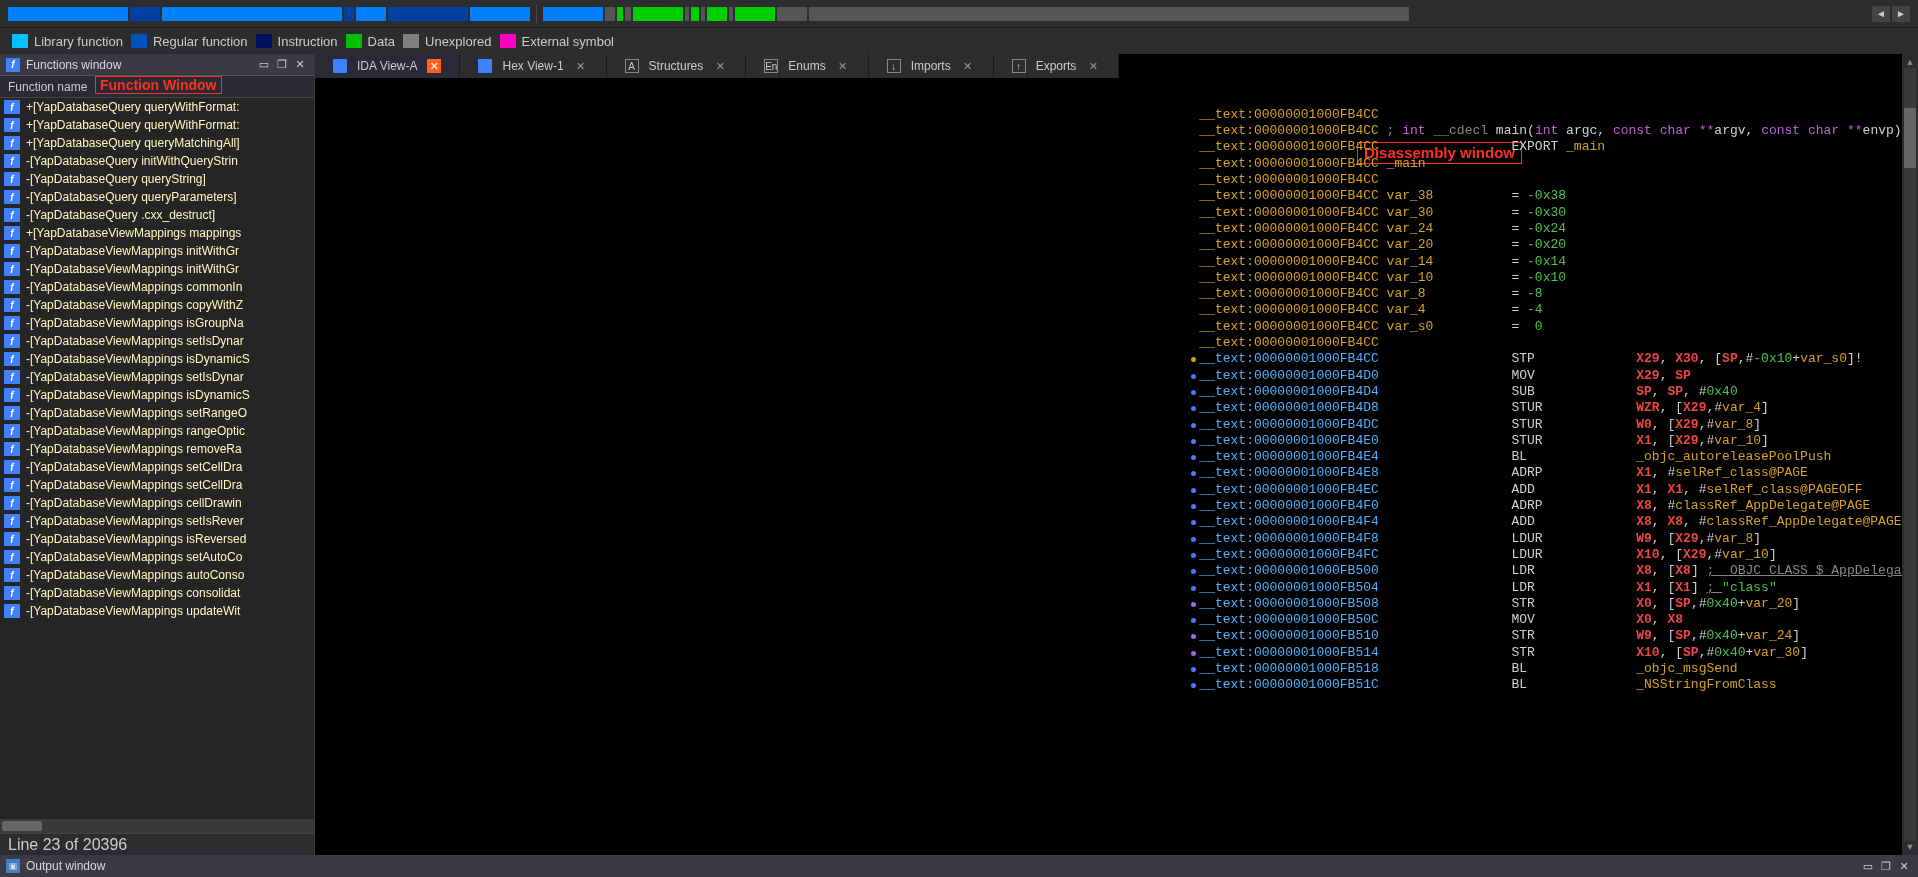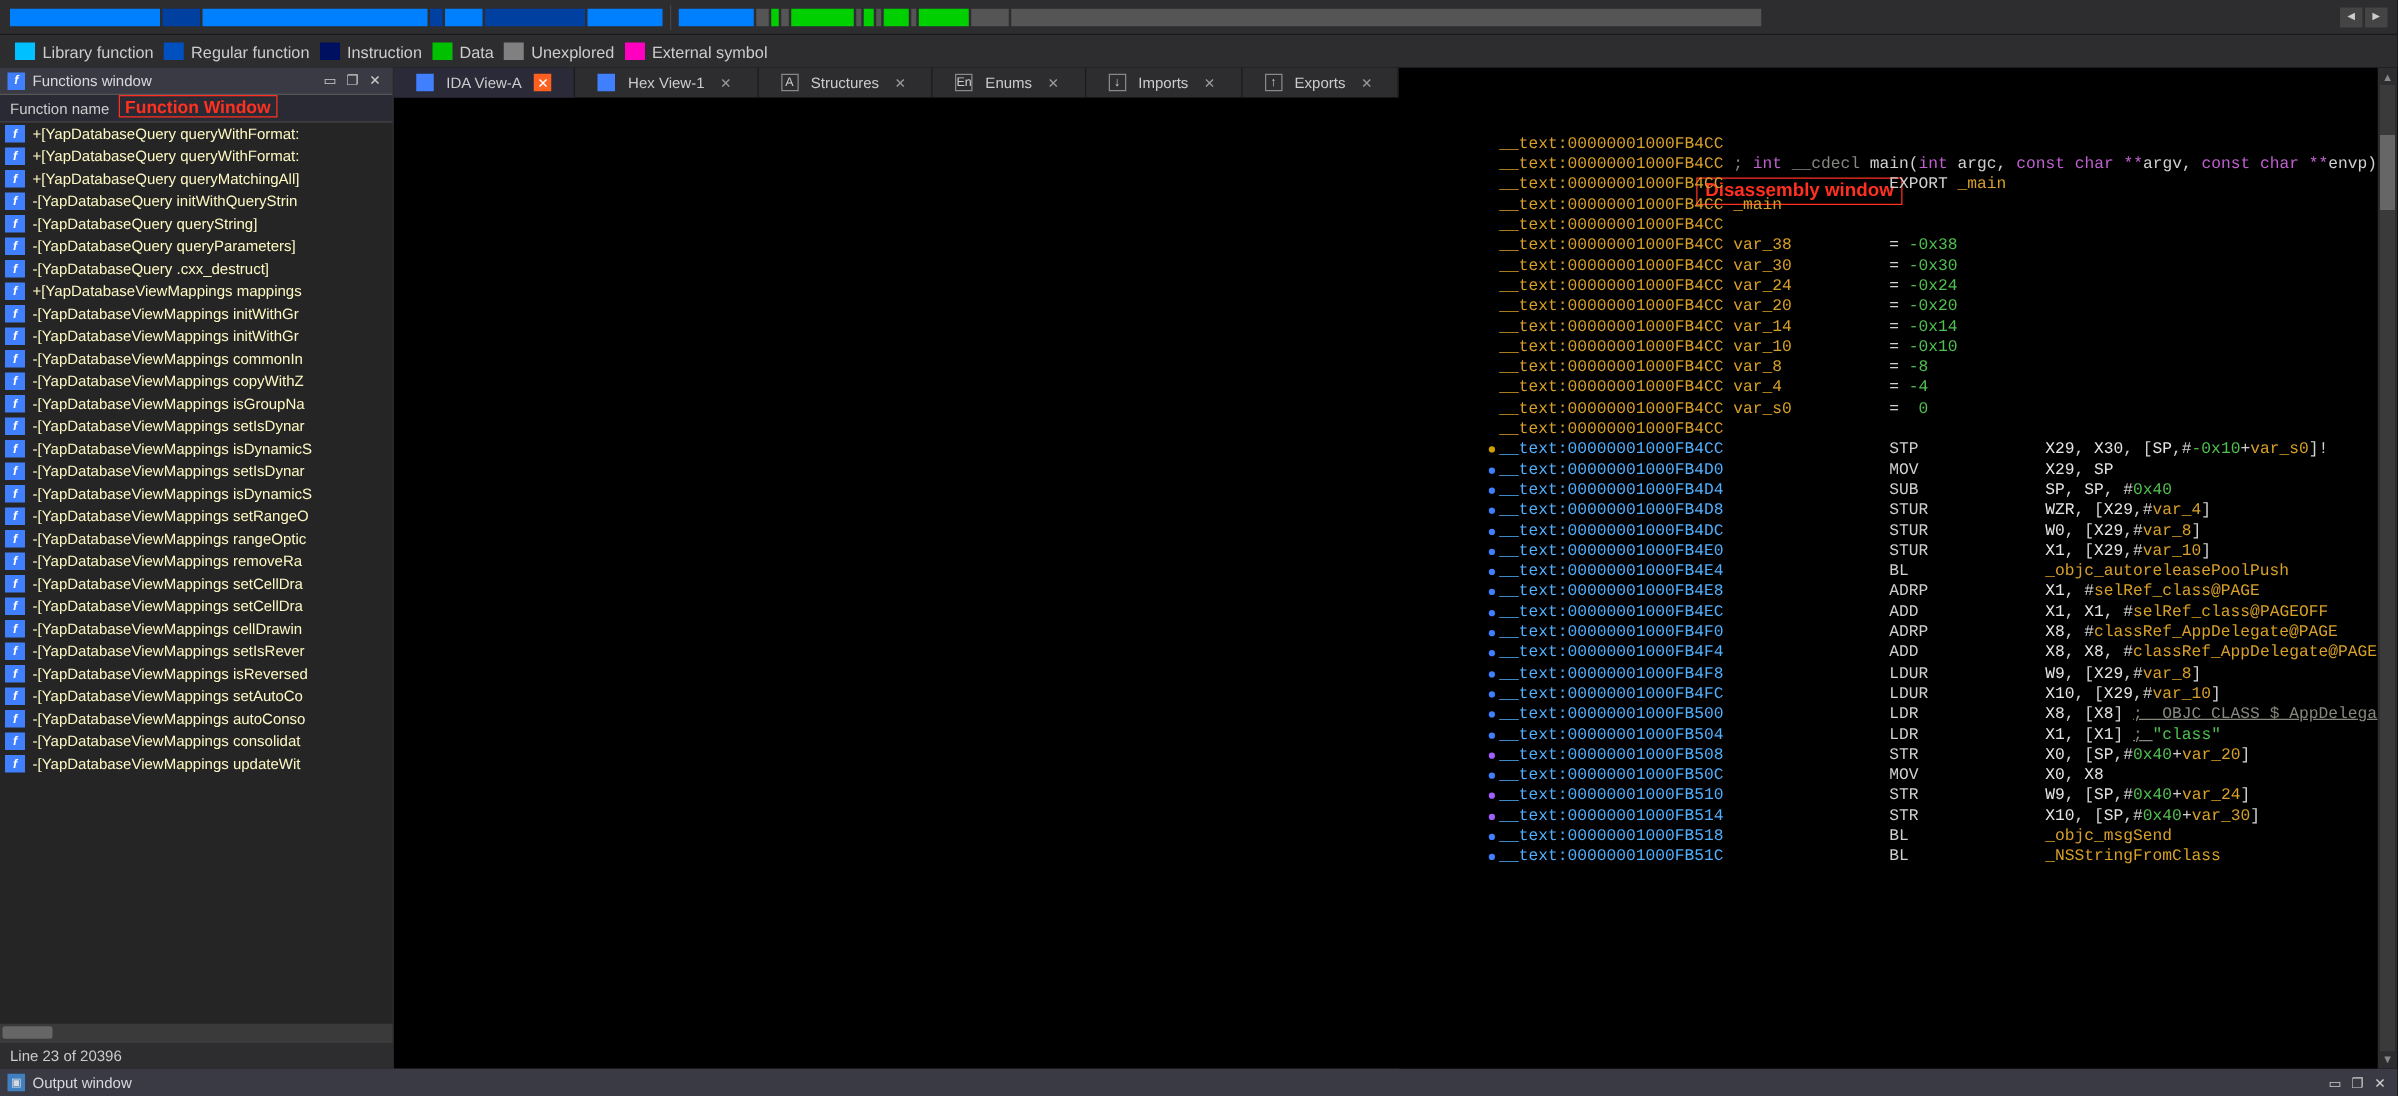--- a/index.html
+++ b/index.html
@@ -35,21 +35,21 @@
 .annotation-fw { position: absolute; left: 95px; top: 0; color: #ff3020; font-weight: bold; border: 1px solid #ff3020; padding: 0 4px; font-size: 14px; }
 
 .func-list { flex: 1; overflow-y: hidden; background: #252526; }
 .func-row { height: 18px; display: flex; align-items: center; padding: 0 4px; font-size: 12px; white-space: nowrap; overflow: hidden; cursor: pointer; }
 .func-row .icon-f { width: 16px; height: 14px; background: #4080ff; color: #fff; display: inline-flex; align-items: center; justify-content: center; font-style: italic; font-weight: bold; font-size: 10px; margin-right: 6px; flex-shrink: 0; }
 .func-row span.fn { color: #fef9c3; }
 
 .hscroll { height: 14px; background: #3a3a3a; display: flex; align-items: center; }
 .hscroll-thumb { width: 40px; height: 10px; background: #666; margin-left: 2px; border-radius: 2px; }
 
-.status-left { height: 22px; background: #2d2d30; display: flex; align-items: center; padding: 0 8px; font-size: 12px; color: #ccc; border-top: 1px solid #444; }
+.status-left { height: 22px; background: #2d2d30; display: flex; align-items: center; padding: 0 8px; font-size: 16px; color: #ccc; border-top: 1px solid #444; }
 
 .right-panel { flex: 1; display: flex; flex-direction: row; background: #000; }
 .tabs-row { height: 24px; background: #2d2d30; display: flex; align-items: stretch; padding: 0; }
 .tab { display: flex; align-items: center; gap: 10px; padding: 0 18px; font-size: 12px; color: #ccc; cursor: pointer; border-right: 1px solid #1a1a1a; }
 .tab.active { background: #2a2a38; }
 .tab .ticon { width: 14px; height: 14px; display: inline-flex; align-items: center; justify-content: center; font-size: 10px; }
 .tab .close-x { width: 14px; height: 14px; display: inline-flex; align-items: center; justify-content: center; font-size: 11px; color: #999; }
 .tab.active .close-x.orange { background: #ff6020; color: #fff; }
 .ticon-blue { background: #4080ff; color: #fff; }
 .ticon-box { border: 1px solid #888; color: #ccc; }
@@ -62,21 +62,21 @@
 .dl.dot-b::before { background: #4080ff; }
 .dl.dot-p::before { background: #a060ff; }
 .c-addr { color: #d8a028; }
 .c-addr-b { color: #50b0ff; }
 .c-gray { color: #888880; }
 .c-kw { color: #d0d0d0; }
 .c-var { color: #d8a028; }
 .c-eq { color: #d0d0d0; }
 .c-num { color: #50c050; }
 .c-mnem { color: #d0d0d0; }
-.c-reg { color: #e5e5e5; }
+.c-reg { color: #ef4444; font-weight: bold; }
 .c-punct { color: #d0d0d0; }
 .c-varref { color: #d8a028; }
 .c-call { color: #d8a028; }
 .c-str { color: #50c050; }
 .c-cmt { color: #888880; text-decoration: underline; }
 .c-type { color: #c060d0; }
 .c-starstar { color: #c060d0; }
 
 .scrollbar-v { width: 16px; background: #2d2d30; display: flex; flex-direction: column; align-items: center; padding: 2px 0; }
 .scrollbar-v .arrow { width: 12px; height: 12px; display: flex; align-items: center; justify-content: center; color: #888; cursor: pointer; font-size: 9px; }

